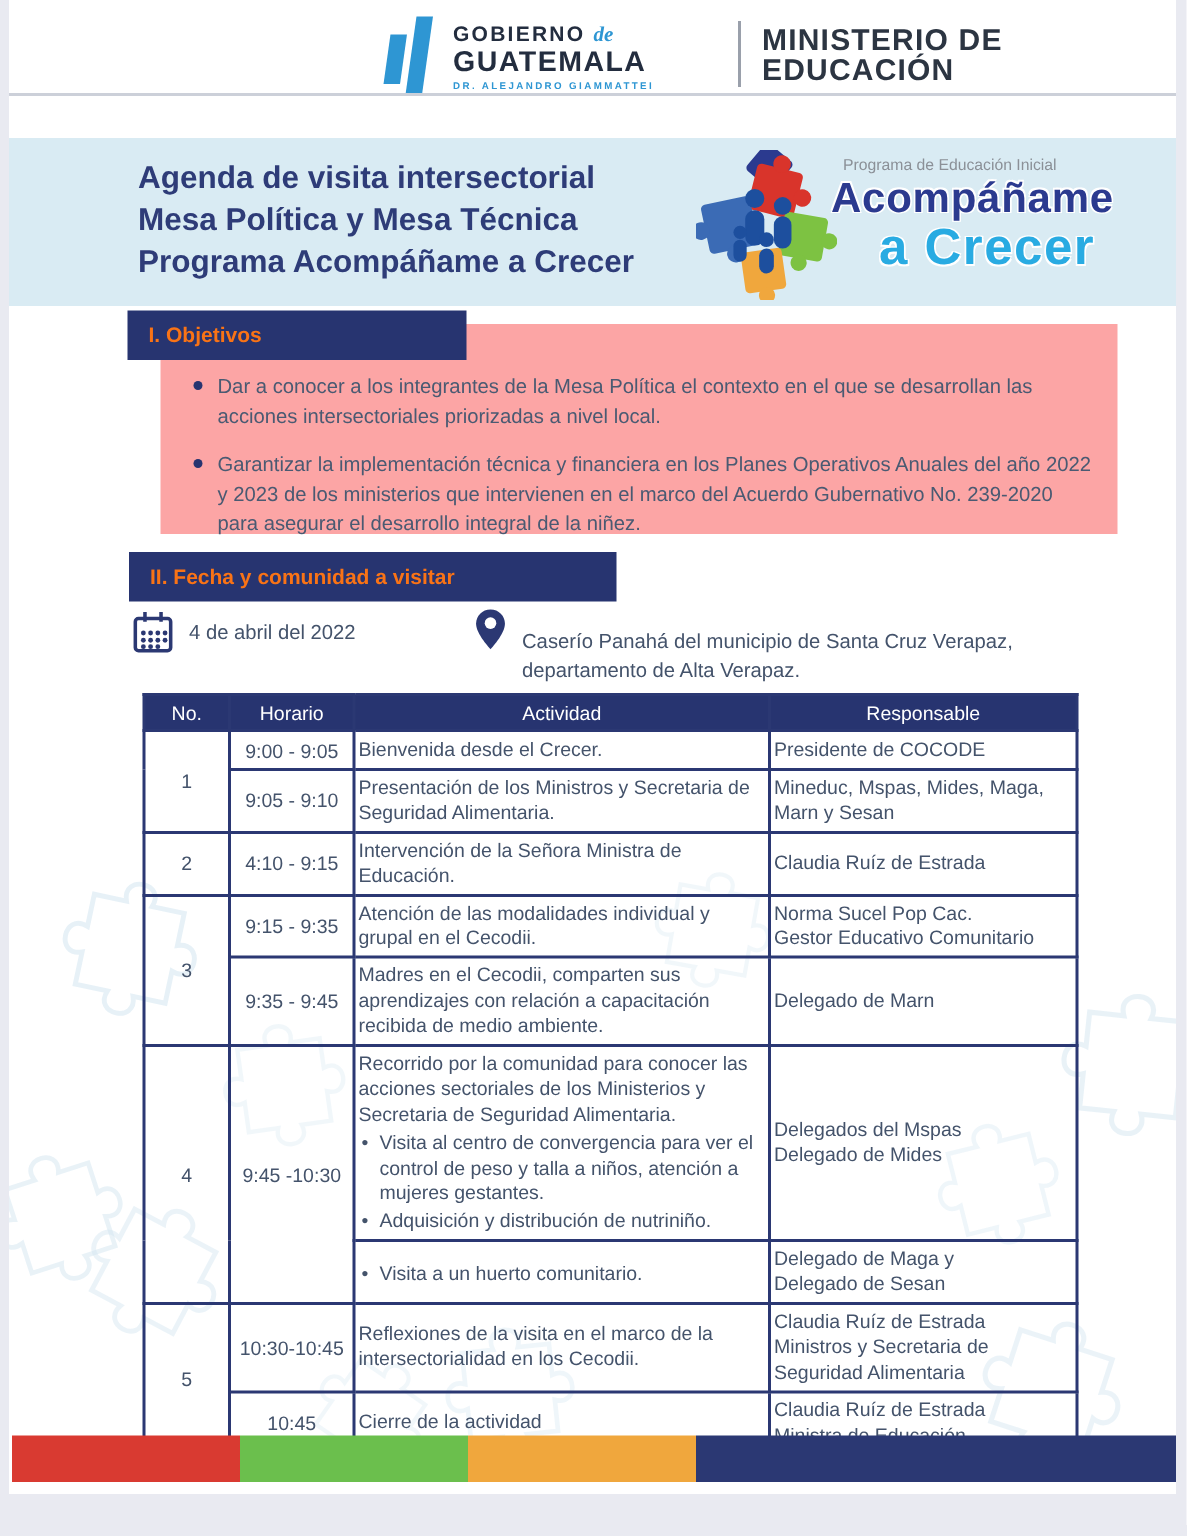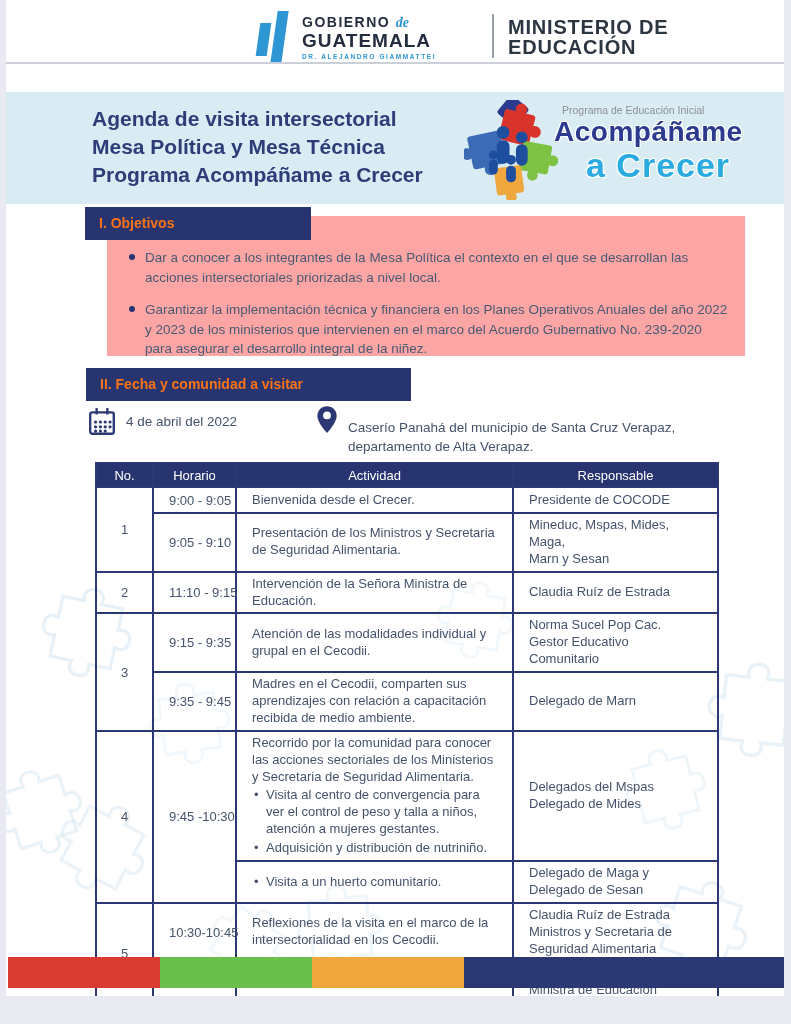--- a/index.html
+++ b/index.html
@@ -49,21 +49,21 @@
   .obj-list { position:absolute; left:22px; top:32px; width:600px; }
   .obj-item { display:flex; margin-bottom:13px; }
   .obj-dot { width:6px; height:6px; border-radius:50%; background:#273470; margin:6px 10px 0 0; flex:none; }
   .obj-text { font-size:13.5px; line-height:1.45; color:#4a5a72; }
   
   .date-group { position:absolute; left:82px; top:407px; display:flex; z-index:2; }
   .loc-group  { position:absolute; left:310px; top:405px; display:flex; z-index:2; }
   .fecha-text { font-size:13.5px; color:#44536b; line-height:1.4; margin-left:10px; margin-top:6px; white-space:pre-line; }
   
   table.agenda { position:absolute; left:89px; top:462px; width:622px; border-collapse:collapse; table-layout:fixed; z-index:2; background:transparent; }
-  table.agenda th, table.agenda td { border:2px solid #2b3873; font-size:13px; color:#44536b; padding:3px 15px; vertical-align:middle; }
+  table.agenda th, table.agenda td { border:2px solid #2b3873; font-size:13px; color:#44536b; padding:3px 2px; vertical-align:middle; }
   table.agenda th { background:#273470; color:#fff; font-weight:normal; text-align:center; height:24px; padding:2px; }
   td.no  { text-align:center; font-size:13.5px; }
   td.hor { text-align:center; white-space:nowrap; }
   td.resp { white-space:pre-line; line-height:1.3; }
   td.act  { line-height:1.3; }
   td.act-top { vertical-align:top; padding-top:5px; }
   .cell-bullets { list-style:none; margin-top:2px; }
   .cell-bullets li { position:relative; padding-left:14px; line-height:1.3; margin-top:2px; }
   .cell-bullets li::before { content:"•"; position:absolute; left:2px; color:#44536b; }
   tr.h26 td { height:26px; } tr.h38 td { height:38px; } tr.h40 td { height:40px; }
@@ -271,21 +271,21 @@
         <td class="resp">Presidente de COCODE</td>
       </tr>
       <tr class="h38">
         <td class="hor">9:05 - 9:10</td>
         <td class="act">Presentación de los Ministros y Secretaria de Seguridad Alimentaria.</td>
         <td class="resp">Mineduc, Mspas, Mides, Maga,
 Marn y Sesan</td>
       </tr>
       <tr class="h40">
         <td class="no">2</td>
-        <td class="hor">11:10 - 9:15</td>
+        <td class="hor">4:10 - 9:15</td>
         <td class="act">Intervención de la Señora Ministra de Educación.</td>
         <td class="resp">Claudia Ruíz de Estrada</td>
       </tr>
       <tr class="h37">
         <td class="no" rowspan="2">3</td>
         <td class="hor">9:15 - 9:35</td>
         <td class="act">Atención de las modalidades individual y grupal en el Cecodii.</td>
         <td class="resp">Norma Sucel Pop Cac.
 Gestor Educativo Comunitario</td>
       </tr>

